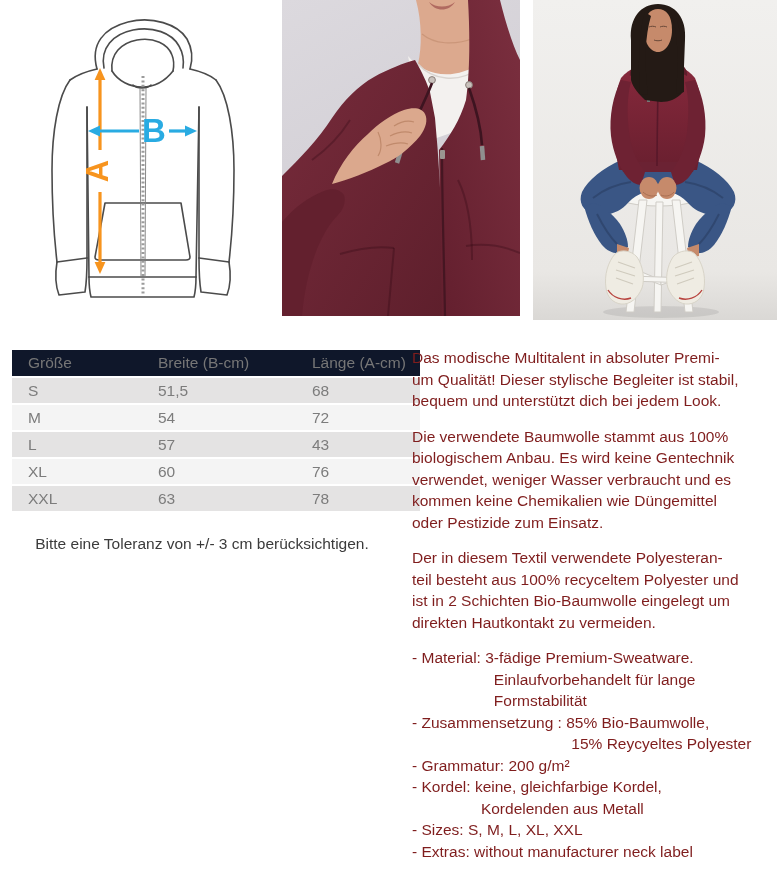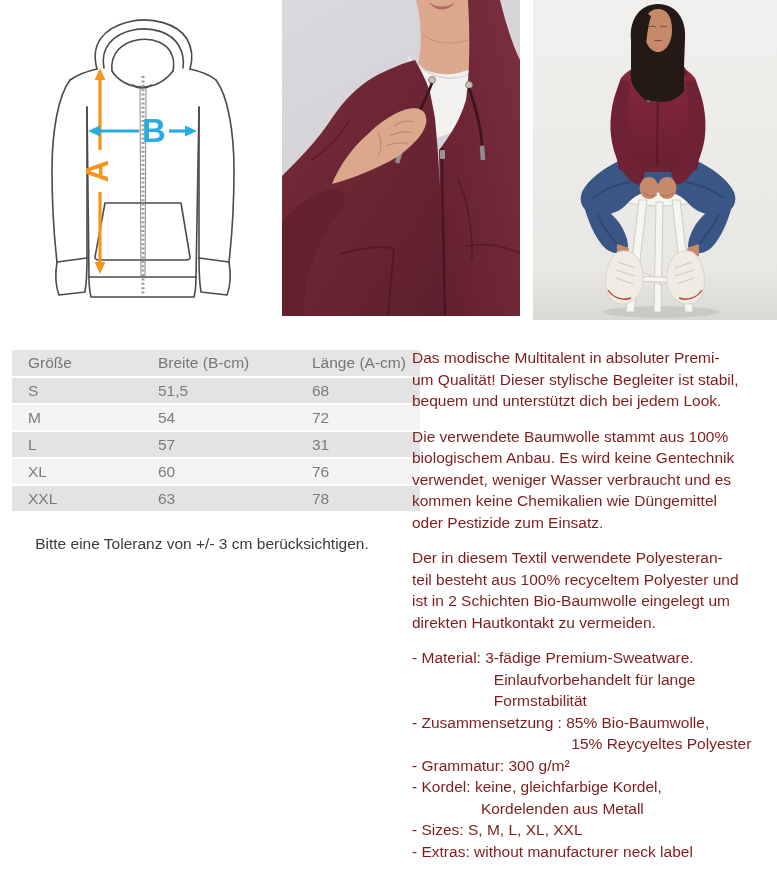--- a/index.html
+++ b/index.html
@@ -19,21 +19,21 @@
     border-collapse:separate;border-spacing:0;table-layout:fixed;
     font-size:15.5px;color:#7c7c7c;
   }
   .size-table th,.size-table td{
     font-weight:normal;text-align:left;vertical-align:middle;
     border-bottom:2px solid #ffffff;height:25px;padding:0 0 0 12px;
   }
   .size-table th:first-child,.size-table td:first-child{width:118px;padding-left:16px;}
   .size-table th:nth-child(2),.size-table td:nth-child(2){width:142px;}
   .size-table th:nth-child(3),.size-table td:nth-child(3){width:108px;}
-  .size-table thead tr{background:#e5e5e5;}
+  .size-table thead tr{background:#0f172a;}
   .size-table thead th{height:26px;color:#767676;}
   .size-table tbody tr:nth-child(odd){background:#e4e3e3;}
   .size-table tbody tr:nth-child(even){background:#f4f4f4;}
   
   .tolerance-note{
     position:absolute;left:12px;top:533px;width:380px;
     font-size:15.5px;color:#3b3b3b;line-height:21px;text-align:center;
   }
   
   .description{
@@ -276,21 +276,21 @@
           <td>68</td>
         </tr>
         <tr>
           <td>M</td>
           <td>54</td>
           <td>72</td>
         </tr>
         <tr>
           <td>L</td>
           <td>57</td>
-          <td>31</td>
+          <td>43</td>
         </tr>
         <tr>
           <td>XL</td>
           <td>60</td>
           <td>76</td>
         </tr>
         <tr>
           <td>XXL</td>
           <td>63</td>
           <td>78</td>
@@ -314,21 +314,21 @@
 teil besteht aus 100% recyceltem Polyester und
 ist in 2 Schichten Bio-Baumwolle eingelegt um
 direkten Hautkontakt zu vermeiden.</div>
       </div>
     <div class="bullets">
         <div class="bullet">- Material: 3-fädige Premium-Sweatware.
                    Einlaufvorbehandelt für lange
                    Formstabilität</div>
         <div class="bullet">- Zusammensetzung : 85% Bio-Baumwolle,
                                      15% Reycyeltes Polyester</div>
-        <div class="bullet">- Grammatur: 300 g/m²</div>
+        <div class="bullet">- Grammatur: 200 g/m²</div>
         <div class="bullet">- Kordel: keine, gleichfarbige Kordel,
                 Kordelenden aus Metall</div>
         <div class="bullet">- Sizes: S, M, L, XL, XXL</div>
         <div class="bullet">- Extras: without manufacturer neck label</div>
       </div>
   </div>
 
 </div>
 
 </body></html>

